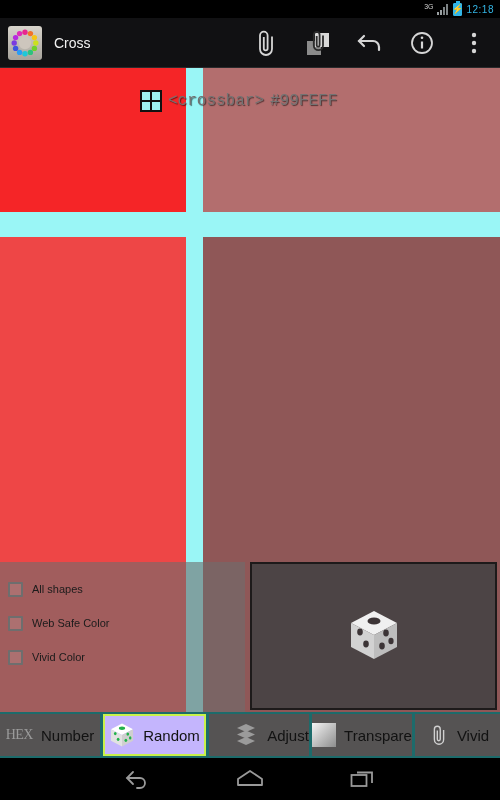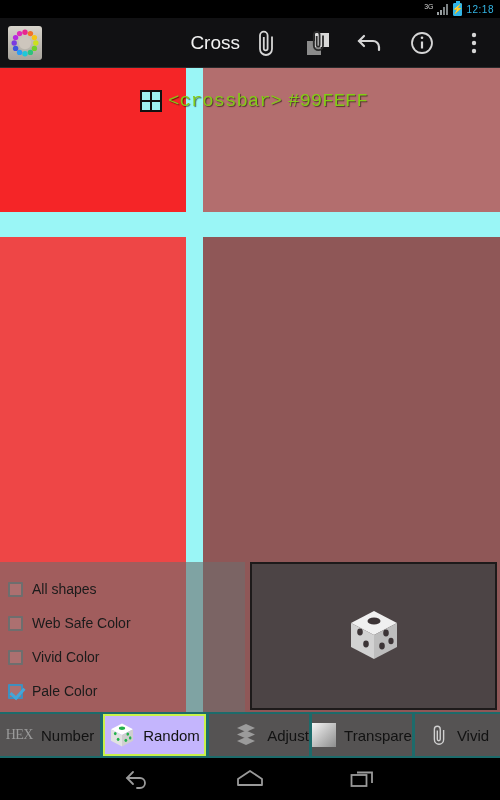--- a/index.html
+++ b/index.html
@@ -35,21 +35,21 @@
   .actionbar{
     position:absolute; left:0; top:18px; width:500px; height:50px;
     background:#111113; display:flex; align-items:center;
     border-bottom:1px solid #2a2a2c;
   }
   .app-logo{
     width:34px; height:34px; margin-left:8px; border-radius:3px;
     background:linear-gradient(#d8d4cc,#a8a49c);
     display:flex; align-items:center; justify-content:center; flex:none;
   }
-  .app-title{ color:#f2f2f2; font-size:19px; margin-left:12px; flex:1;text-align:right; }
+  .app-title{ color:#f2f2f2; font-size:14px; margin-left:12px; flex:1; }
   .ab-btn{
     width:52px; height:50px; display:flex; align-items:center; justify-content:center;
     flex:none;
   }
   .ab-btn svg{ display:block; }
 
   
   .canvas{ position:absolute; left:0; top:68px; width:500px; height:644px; }
   .quad{ position:absolute; }
   #q-tl{ left:0;   top:0;   width:186px; height:144px; }
@@ -62,41 +62,41 @@
   .cross-label{
     position:absolute; left:140px; top:22px; display:flex; align-items:center; gap:6px;
     z-index:5; pointer-events:none;
   }
   .cross-icon{
     width:22px; height:22px; background:#111; display:grid;
     grid-template-columns:1fr 1fr; grid-template-rows:1fr 1fr; gap:2px; padding:2px;
   }
   .cross-icon i{ background:#9ef3f3; display:block; }
   .cross-text{
-    color:#84cc16; font-size:19px; font-family:"Liberation Mono", monospace;
+    color:#737373; font-size:16px; font-family:"Liberation Mono", monospace;
     text-shadow:1px 1px 1px rgba(0,0,0,.55);
   }
 
   
   .options{
     position:absolute; left:0; top:562px; width:245px; height:150px;
     background:rgba(110,108,108,0.60);
     padding:10px 0 0 8px;
   }
   .opt-row{ display:flex; align-items:center; height:34px; gap:9px; }
   .cbx{
     width:15px; height:15px; border:2px solid #6e6e6e; background:rgba(255,255,255,0.12);
     flex:none; position:relative; border-radius:1px;
   }
   .cbx.on{ border-color:#3f8fbf; }
   .cbx.on:after{
     content:""; position:absolute; left:3px; top:-1px; width:6px; height:11px;
     border:solid #44a6d8; border-width:0 3px 3px 0; transform:rotate(42deg);
   }
-  .opt-label{ color:#1b1b1b; font-size:14px;text-align:center; }
+  .opt-label{ color:#1b1b1b; font-size:11px;text-align:center; }
 
   
   .dice-panel{
     position:absolute; left:250px; top:562px; width:247px; height:148px;
     background:#4c4445; border:2px solid #1d1a1a;
     display:flex; align-items:center; justify-content:center;
   }
 
   
   .toolbar{
@@ -227,24 +227,20 @@
       <span class="opt-label">All shapes</span>
     </div>
     <div class="opt-row">
       <span class="cbx"></span>
       <span class="opt-label">Web Safe Color</span>
     </div>
     <div class="opt-row">
       <span class="cbx"></span>
       <span class="opt-label">Vivid Color</span>
     </div>
-    <div class="opt-row">
-      <span class="cbx on"></span>
-      <span class="opt-label">Pale Color</span>
-    </div>
   </div>
 
   <div class="dice-panel" style="background: rgb(76, 68, 69);">
     <svg width="54" height="56" viewBox="0 0 54 56">
       <polygon points="27,3 50,15 27,27 4,15" fill="#f0f0f0"></polygon>
       <polygon points="4,15 27,27 27,51 4,39" fill="#d2d2d2"></polygon>
       <polygon points="50,15 50,39 27,51 27,27" fill="#bdbdbd"></polygon>
       <ellipse cx="27" cy="13" rx="6.5" ry="3.6" fill="#3c3436"></ellipse>
       <ellipse cx="13" cy="24" rx="2.8" ry="3.4" fill="#3c3436"></ellipse>
       <ellipse cx="19" cy="36" rx="2.8" ry="3.4" fill="#3c3436"></ellipse>

